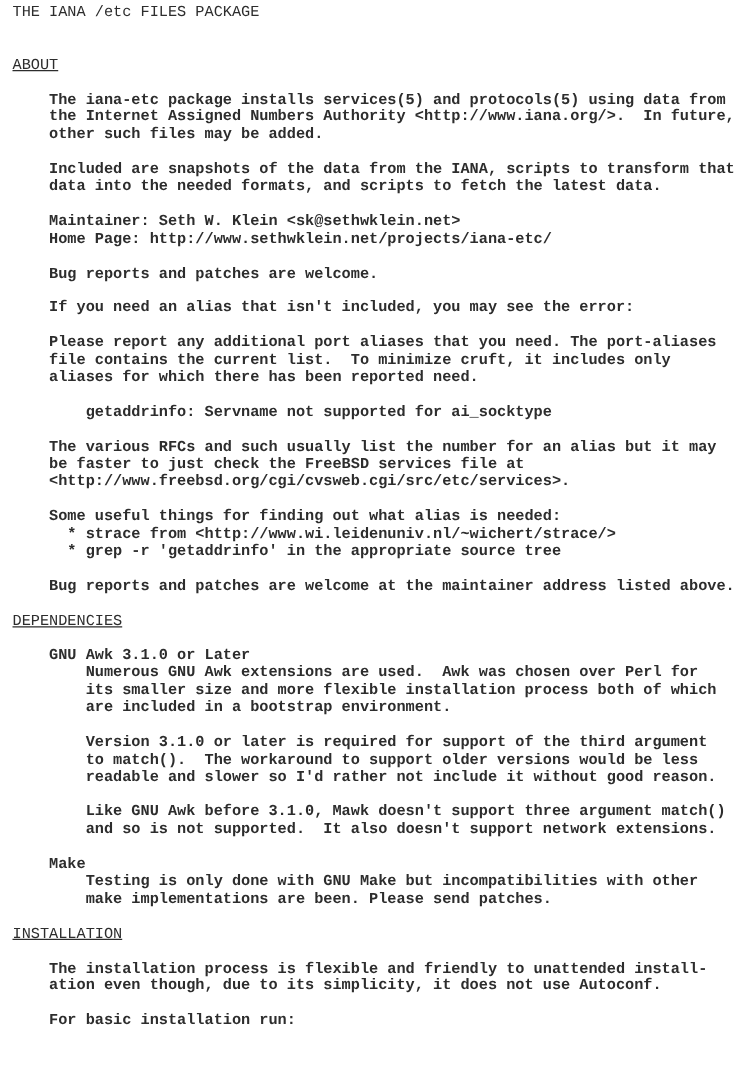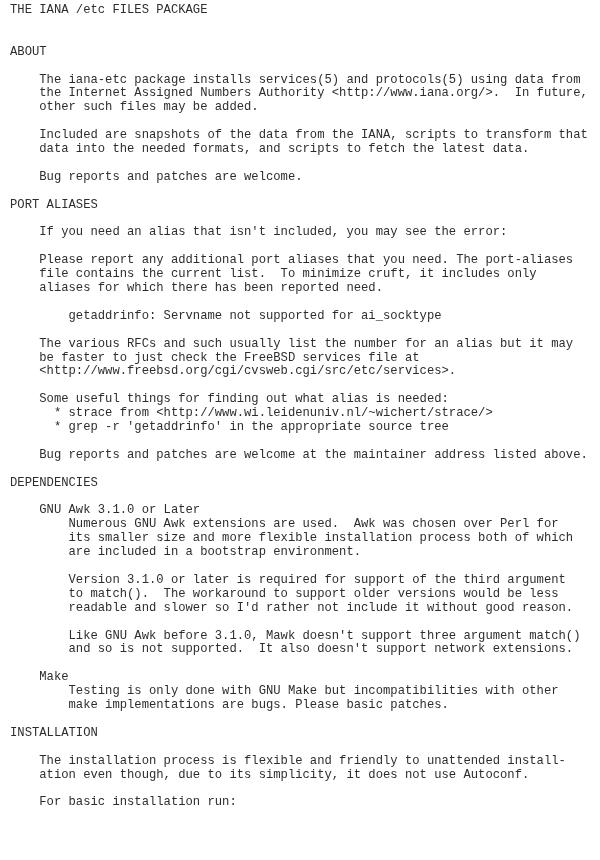--- a/index.html
+++ b/index.html
@@ -23,37 +23,38 @@
     color: #2d2d2d;
     overflow: hidden;
   }
   pre {
     margin: 0;
     font: inherit;
     white-space: pre;
     color: inherit;
   }
   .title   { margin-bottom: 27.8px; } 
-  .heading { margin-bottom: 13.9px; } 
-  .block   { margin-bottom: 13.9px; } 
+  .heading { margin-bottom: 13.9px; text-decoration: underline; } 
+  .block   { margin-bottom: 13.9px; font-weight: bold; } 
 </style>
 </head>
 <body style="background: rgb(255, 255, 255);">
 
 <div class="doc" style="color: rgb(45, 45, 45);">
   <pre class="title">THE IANA /etc FILES PACKAGE</pre>
   <div id="sections">
       <pre class="heading">ABOUT</pre>
       <pre class="block">    The iana-etc package installs services(5) and protocols(5) using data from
     the Internet Assigned Numbers Authority &lt;http://www.iana.org/&gt;.  In future,
     other such files may be added.</pre>
       <pre class="block">    Included are snapshots of the data from the IANA, scripts to transform that
     data into the needed formats, and scripts to fetch the latest data.</pre>
+      <pre class="block">    Maintainer: Seth W. Klein &lt;sk@sethwklein.net&gt;
+    Home Page: http://www.sethwklein.net/projects/iana-etc/</pre>
       <pre class="block">    Bug reports and patches are welcome.</pre>
-      <pre class="heading">PORT ALIASES</pre>
       <pre class="block">    If you need an alias that isn't included, you may see the error:</pre>
       <pre class="block">    Please report any additional port aliases that you need. The port-aliases
     file contains the current list.  To minimize cruft, it includes only
     aliases for which there has been reported need.</pre>
       <pre class="block">        getaddrinfo: Servname not supported for ai_socktype</pre>
       <pre class="block">    The various RFCs and such usually list the number for an alias but it may
     be faster to just check the FreeBSD services file at
     &lt;http://www.freebsd.org/cgi/cvsweb.cgi/src/etc/services&gt;.</pre>
       <pre class="block">    Some useful things for finding out what alias is needed:
       * strace from &lt;http://www.wi.leidenuniv.nl/~wichert/strace/&gt;
@@ -64,19 +65,19 @@
         Numerous GNU Awk extensions are used.  Awk was chosen over Perl for
         its smaller size and more flexible installation process both of which
         are included in a bootstrap environment.</pre>
       <pre class="block">        Version 3.1.0 or later is required for support of the third argument
         to match().  The workaround to support older versions would be less
         readable and slower so I'd rather not include it without good reason.</pre>
       <pre class="block">        Like GNU Awk before 3.1.0, Mawk doesn't support three argument match()
         and so is not supported.  It also doesn't support network extensions.</pre>
       <pre class="block">    Make
         Testing is only done with GNU Make but incompatibilities with other
-        make implementations are bugs. Please basic patches.</pre>
+        make implementations are been. Please send patches.</pre>
       <pre class="heading">INSTALLATION</pre>
       <pre class="block">    The installation process is flexible and friendly to unattended install-
     ation even though, due to its simplicity, it does not use Autoconf.</pre>
       <pre class="block">    For basic installation run:</pre>
     </div>
 </div>
 
 </body></html>

